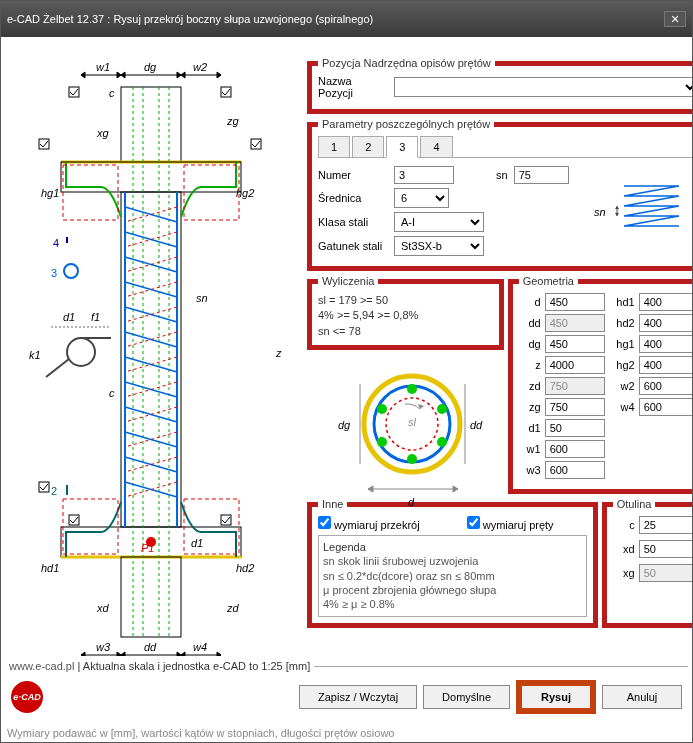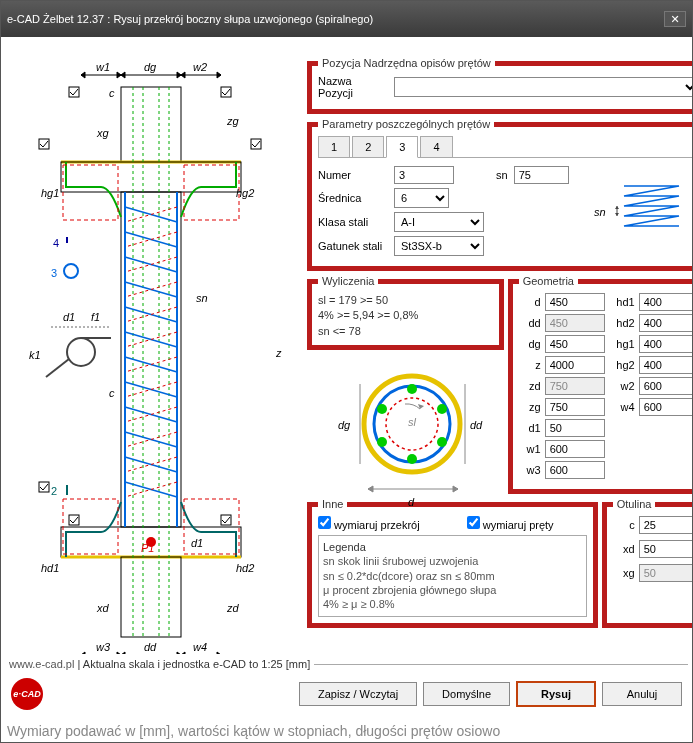--- a/index.html
+++ b/index.html
@@ -24,22 +24,22 @@
 .tab.active{background:#fff;border-bottom:1px solid #fff;margin-bottom:-1px}
 .geom-grid{display:flex;gap:8px}
 .geom-col{display:flex;flex-direction:column;gap:3px}
 .geom-row{display:flex;align-items:center;gap:4px}
 .geom-row .gl{width:22px;text-align:right}
 .sn-input{background:#9f9}
 .calc-text{font-size:11px;color:#333;line-height:1.4}
 .footer{display:flex;flex-direction:column;padding:4px}
 .btn-row{display:flex;gap:6px;justify-content:flex-end;align-items:center;padding:6px}
 button{padding:5px 18px;border:1px solid #888;background:#f0f0f0;cursor:pointer;min-width:80px}
-button.primary{font-weight:bold;border:2px solid #c2410c}
-.status{color:#888;padding:3px 6px;font-size:14px}
+button.primary{font-weight:bold;border:6px solid #c2410c}
+.status{color:#888;padding:3px 6px;font-size:11px}
 .ecad-logo{width:32px;height:32px;border-radius:50%;background:#c00;color:#fff;display:flex;align-items:center;justify-content:center;font-size:9px;font-weight:bold;font-style:italic}
 .legend-box{border:1px solid #aaa;padding:4px;background:#fff;font-size:10px;line-height:1.3;color:#555}
 .cross-section{position:relative;width:150px;height:140px;margin:0 auto}
 .spiral-mini{width:120px;height:80px}
 .inne-row{display:flex;gap:47px}
 .param-body{display:flex;gap:10px}
 .param-left{flex:1}
 .lower-row{display:flex;gap:4px}
 .lower-row>fieldset:first-child{flex:1}
 </style>

